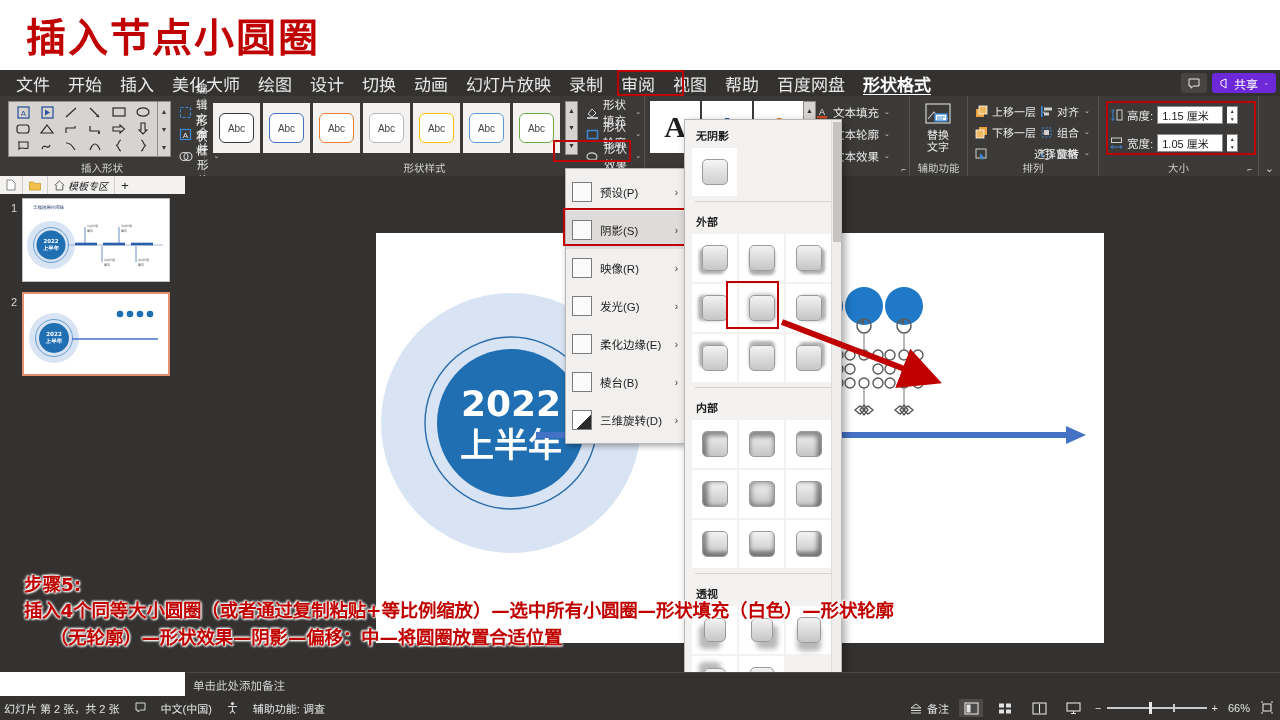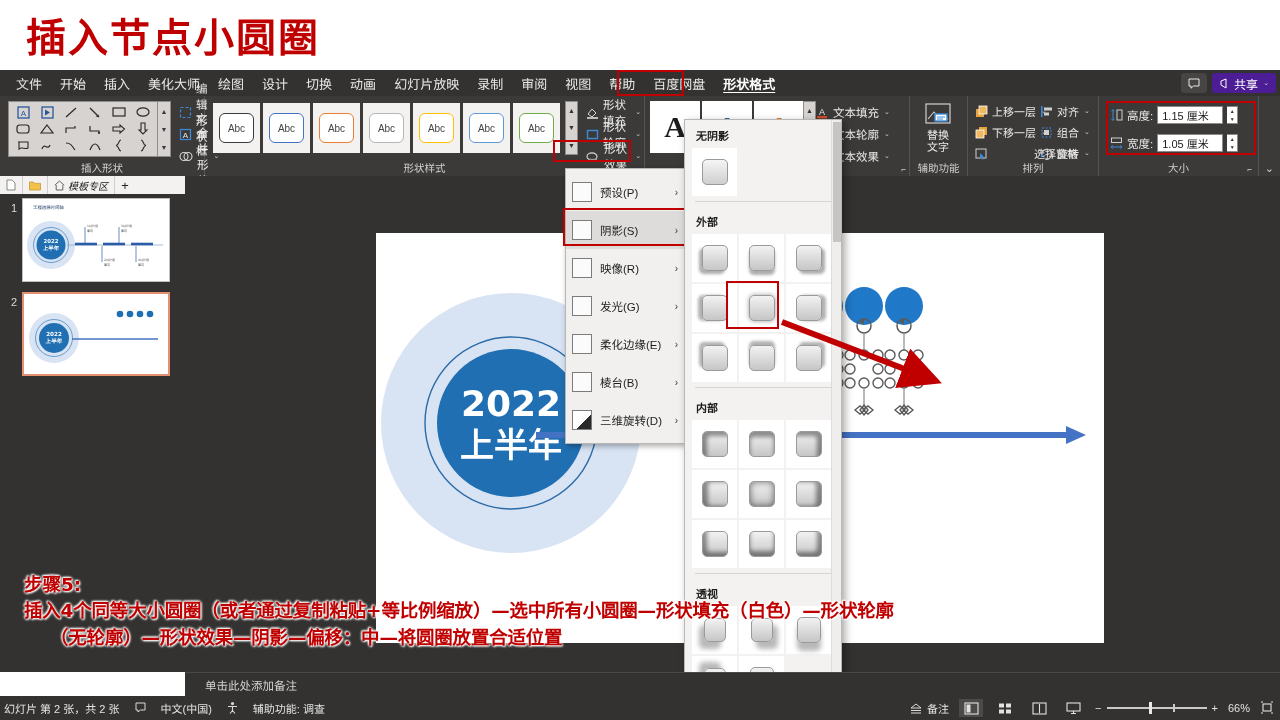--- a/index.html
+++ b/index.html
@@ -25,21 +25,21 @@
     font-family: "DejaVu Sans", "Liberation Sans", sans-serif;
   }
 
   
   .tabbar {
     position: absolute; left: 0; top: 70px; width: 1280px; height: 26px;
     background: #333230;
     display: flex; align-items: center;
   }
   .tab {
-    color: #e9e9e9; font-size: 13px; padding: 8px 8px;
+    color: #e9e9e9; font-size: 17px; padding: 8px 8px;
     margin: 0 1px; white-space: nowrap; cursor: default;
     border-radius: 2px;
   }
   .tab:first-child { margin-left: 8px; }
   .tab.active {
     color: #ffffff; font-weight: bold;
     text-decoration: underline;
     text-underline-offset: 3px;
   }
   .tab-highlight-box {
@@ -48,21 +48,21 @@
   }
   .tabbar-right {
     position: absolute; right: 4px; top: 0; height: 26px;
     display: flex; align-items: center; gap: 5px;
   }
   .comment-btn {
     width: 26px; height: 20px; border-radius: 3px; background: #474543;
     display: flex; align-items: center; justify-content: center;
   }
   .share-btn {
-    height: 20px; background: #4c1d95; color: #fff;
+    height: 20px; background: #6d28d9; color: #fff;
     border-radius: 3px; font-size: 12px; padding: 0 7px;
     display: flex; align-items: center; gap: 4px;
   }
 
   
   .ribbon {
     position: absolute; left: 0; top: 96px; width: 1280px; height: 80px;
     background: #3b3a38;
   }
   .rgroup {
@@ -189,21 +189,21 @@
   }
   .slide {
     position: absolute; left: 191px; top: 57px; width: 728px; height: 410px;
     background: #ffffff; overflow: hidden;
   }
 
   
   .notesbar {
     position: absolute; left: 185px; top: 672px; width: 1095px; height: 24px;
     background: #333230; color: #d3d3d3; font-size: 11.5px;
-    display: flex; align-items: center; padding-left: 20px;
+    display: flex; align-items: center; padding-left: 8px;
     border-top: 1px solid #4a4947;
   }
   
   .statusbar {
     position: absolute; left: 0; top: 696px; width: 1280px; height: 24px;
     background: #333230; display: flex; align-items: center;
     color: #e2e2e2; font-size: 11px;
   }
   .sb-left { display: flex; align-items: center; gap: 14px; padding-left: 4px; }
   .sb-right { position: absolute; right: 6px; display: flex; align-items: center; gap: 10px; }

